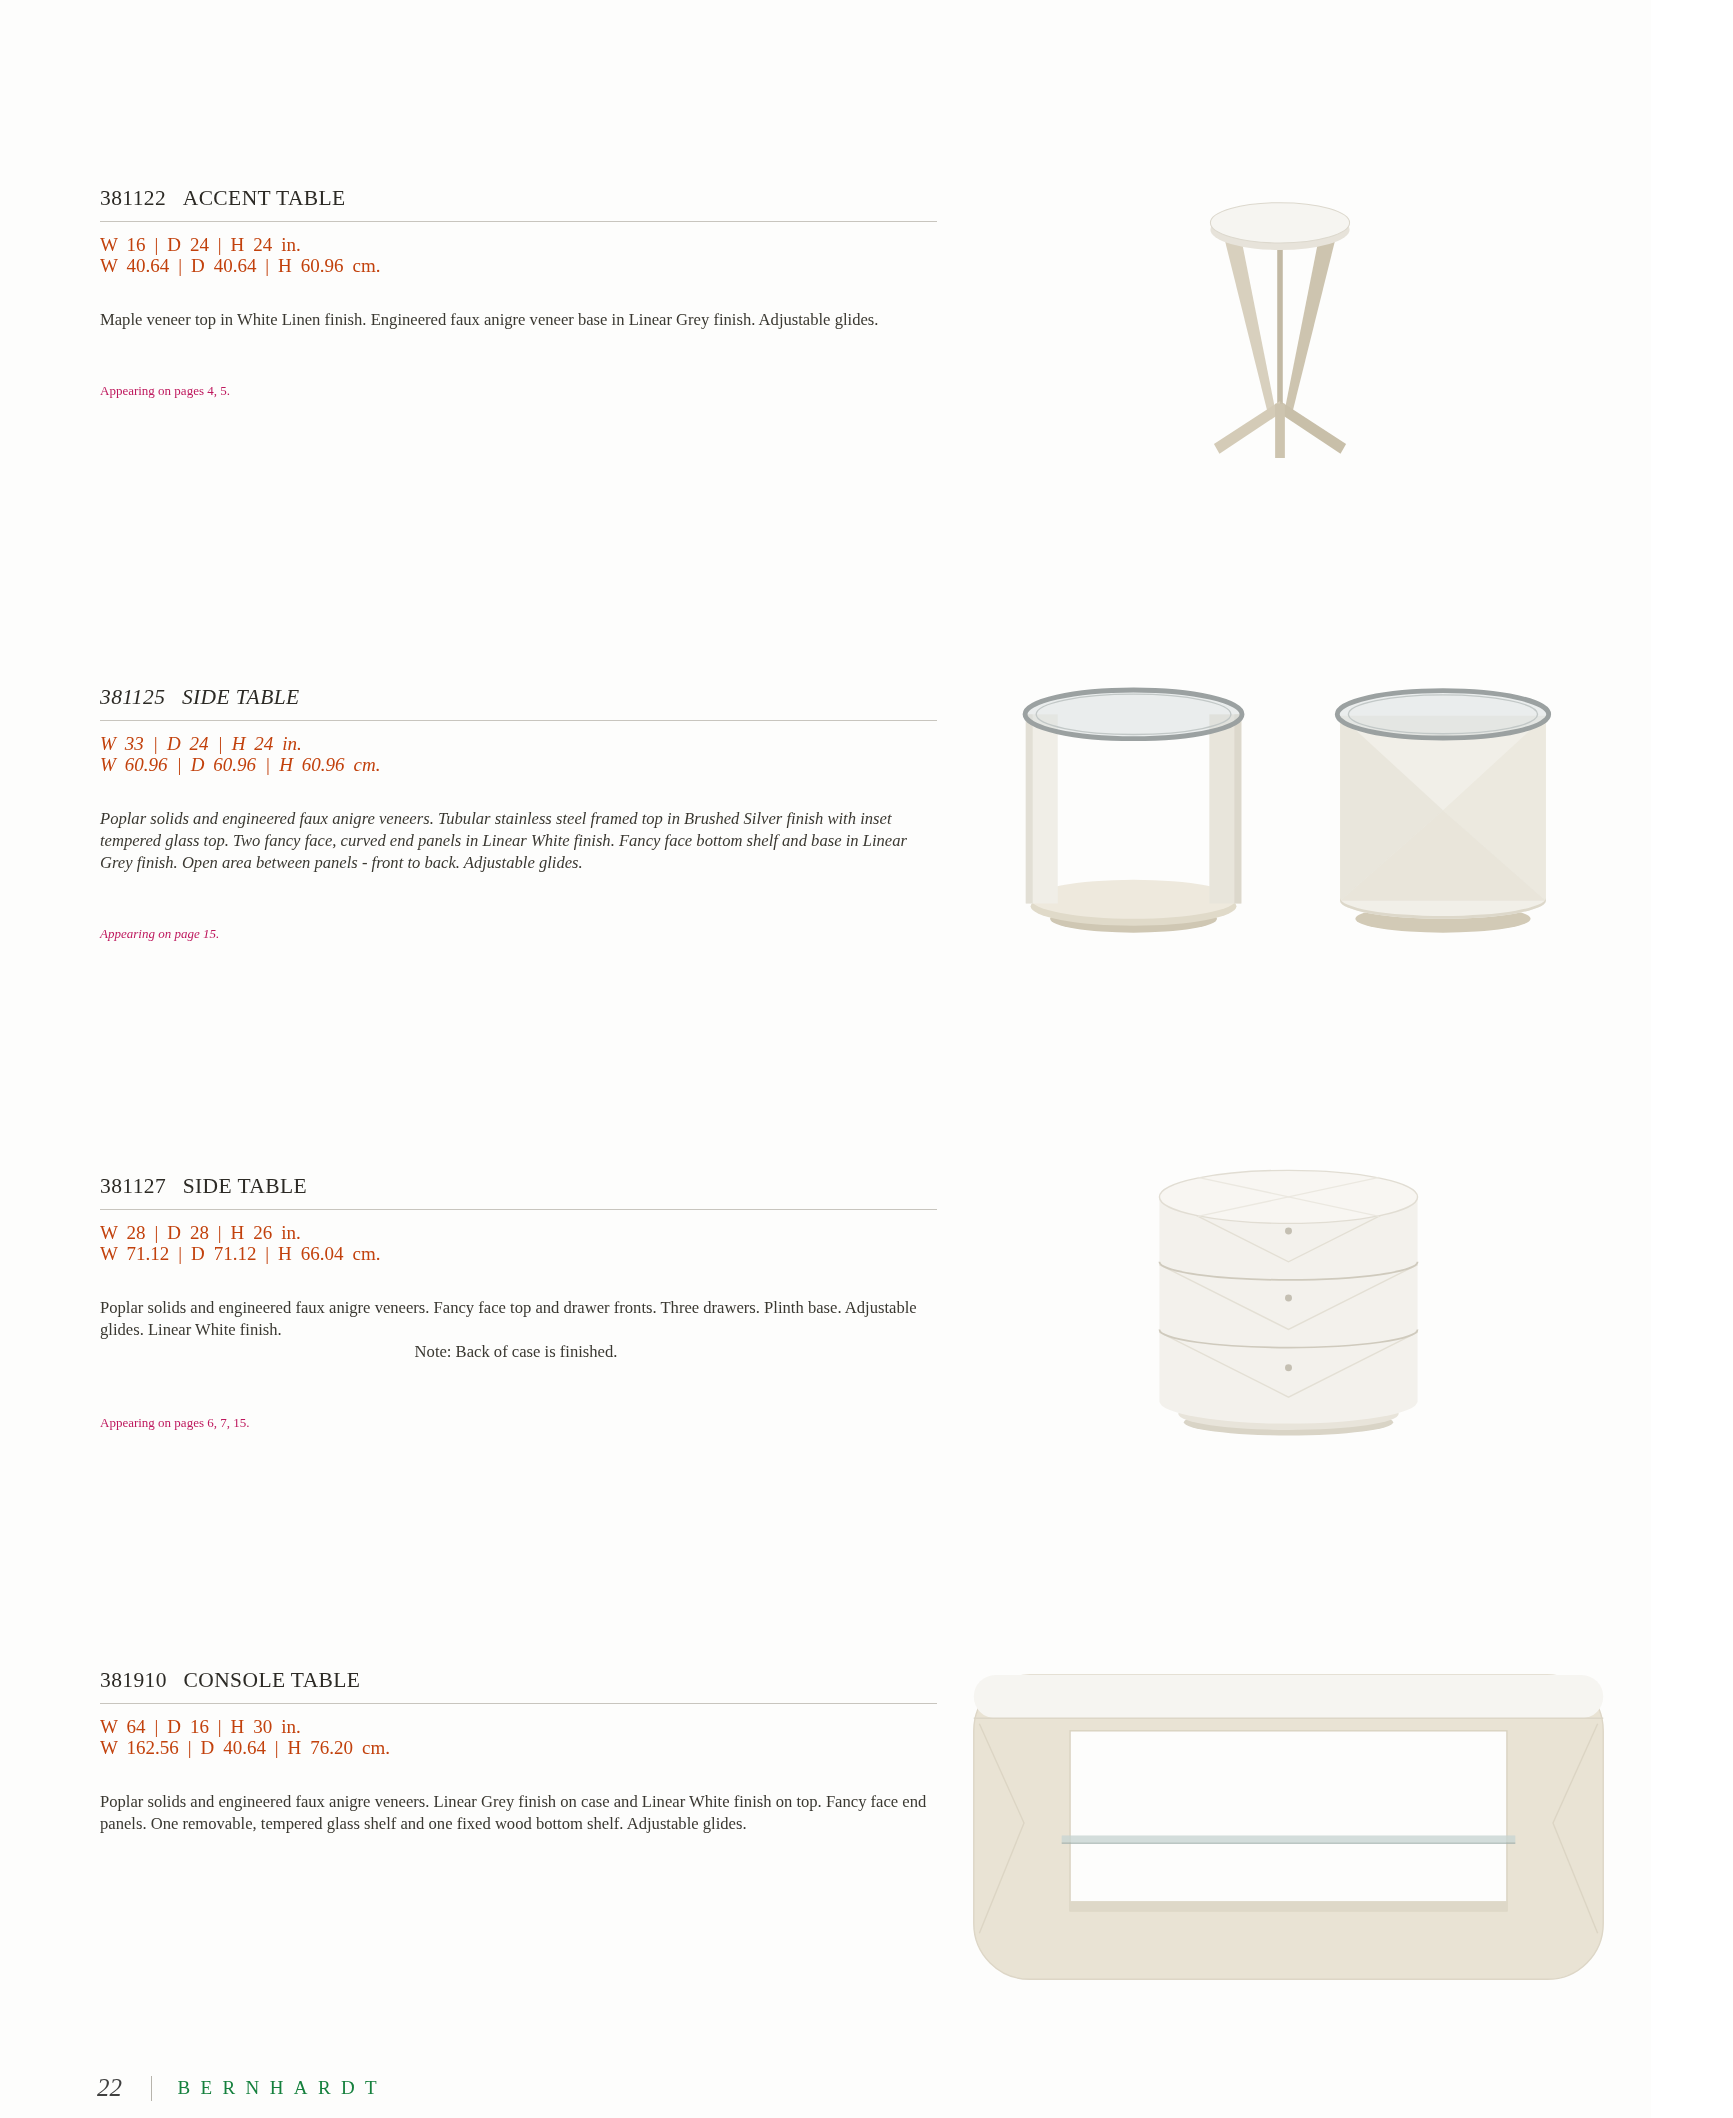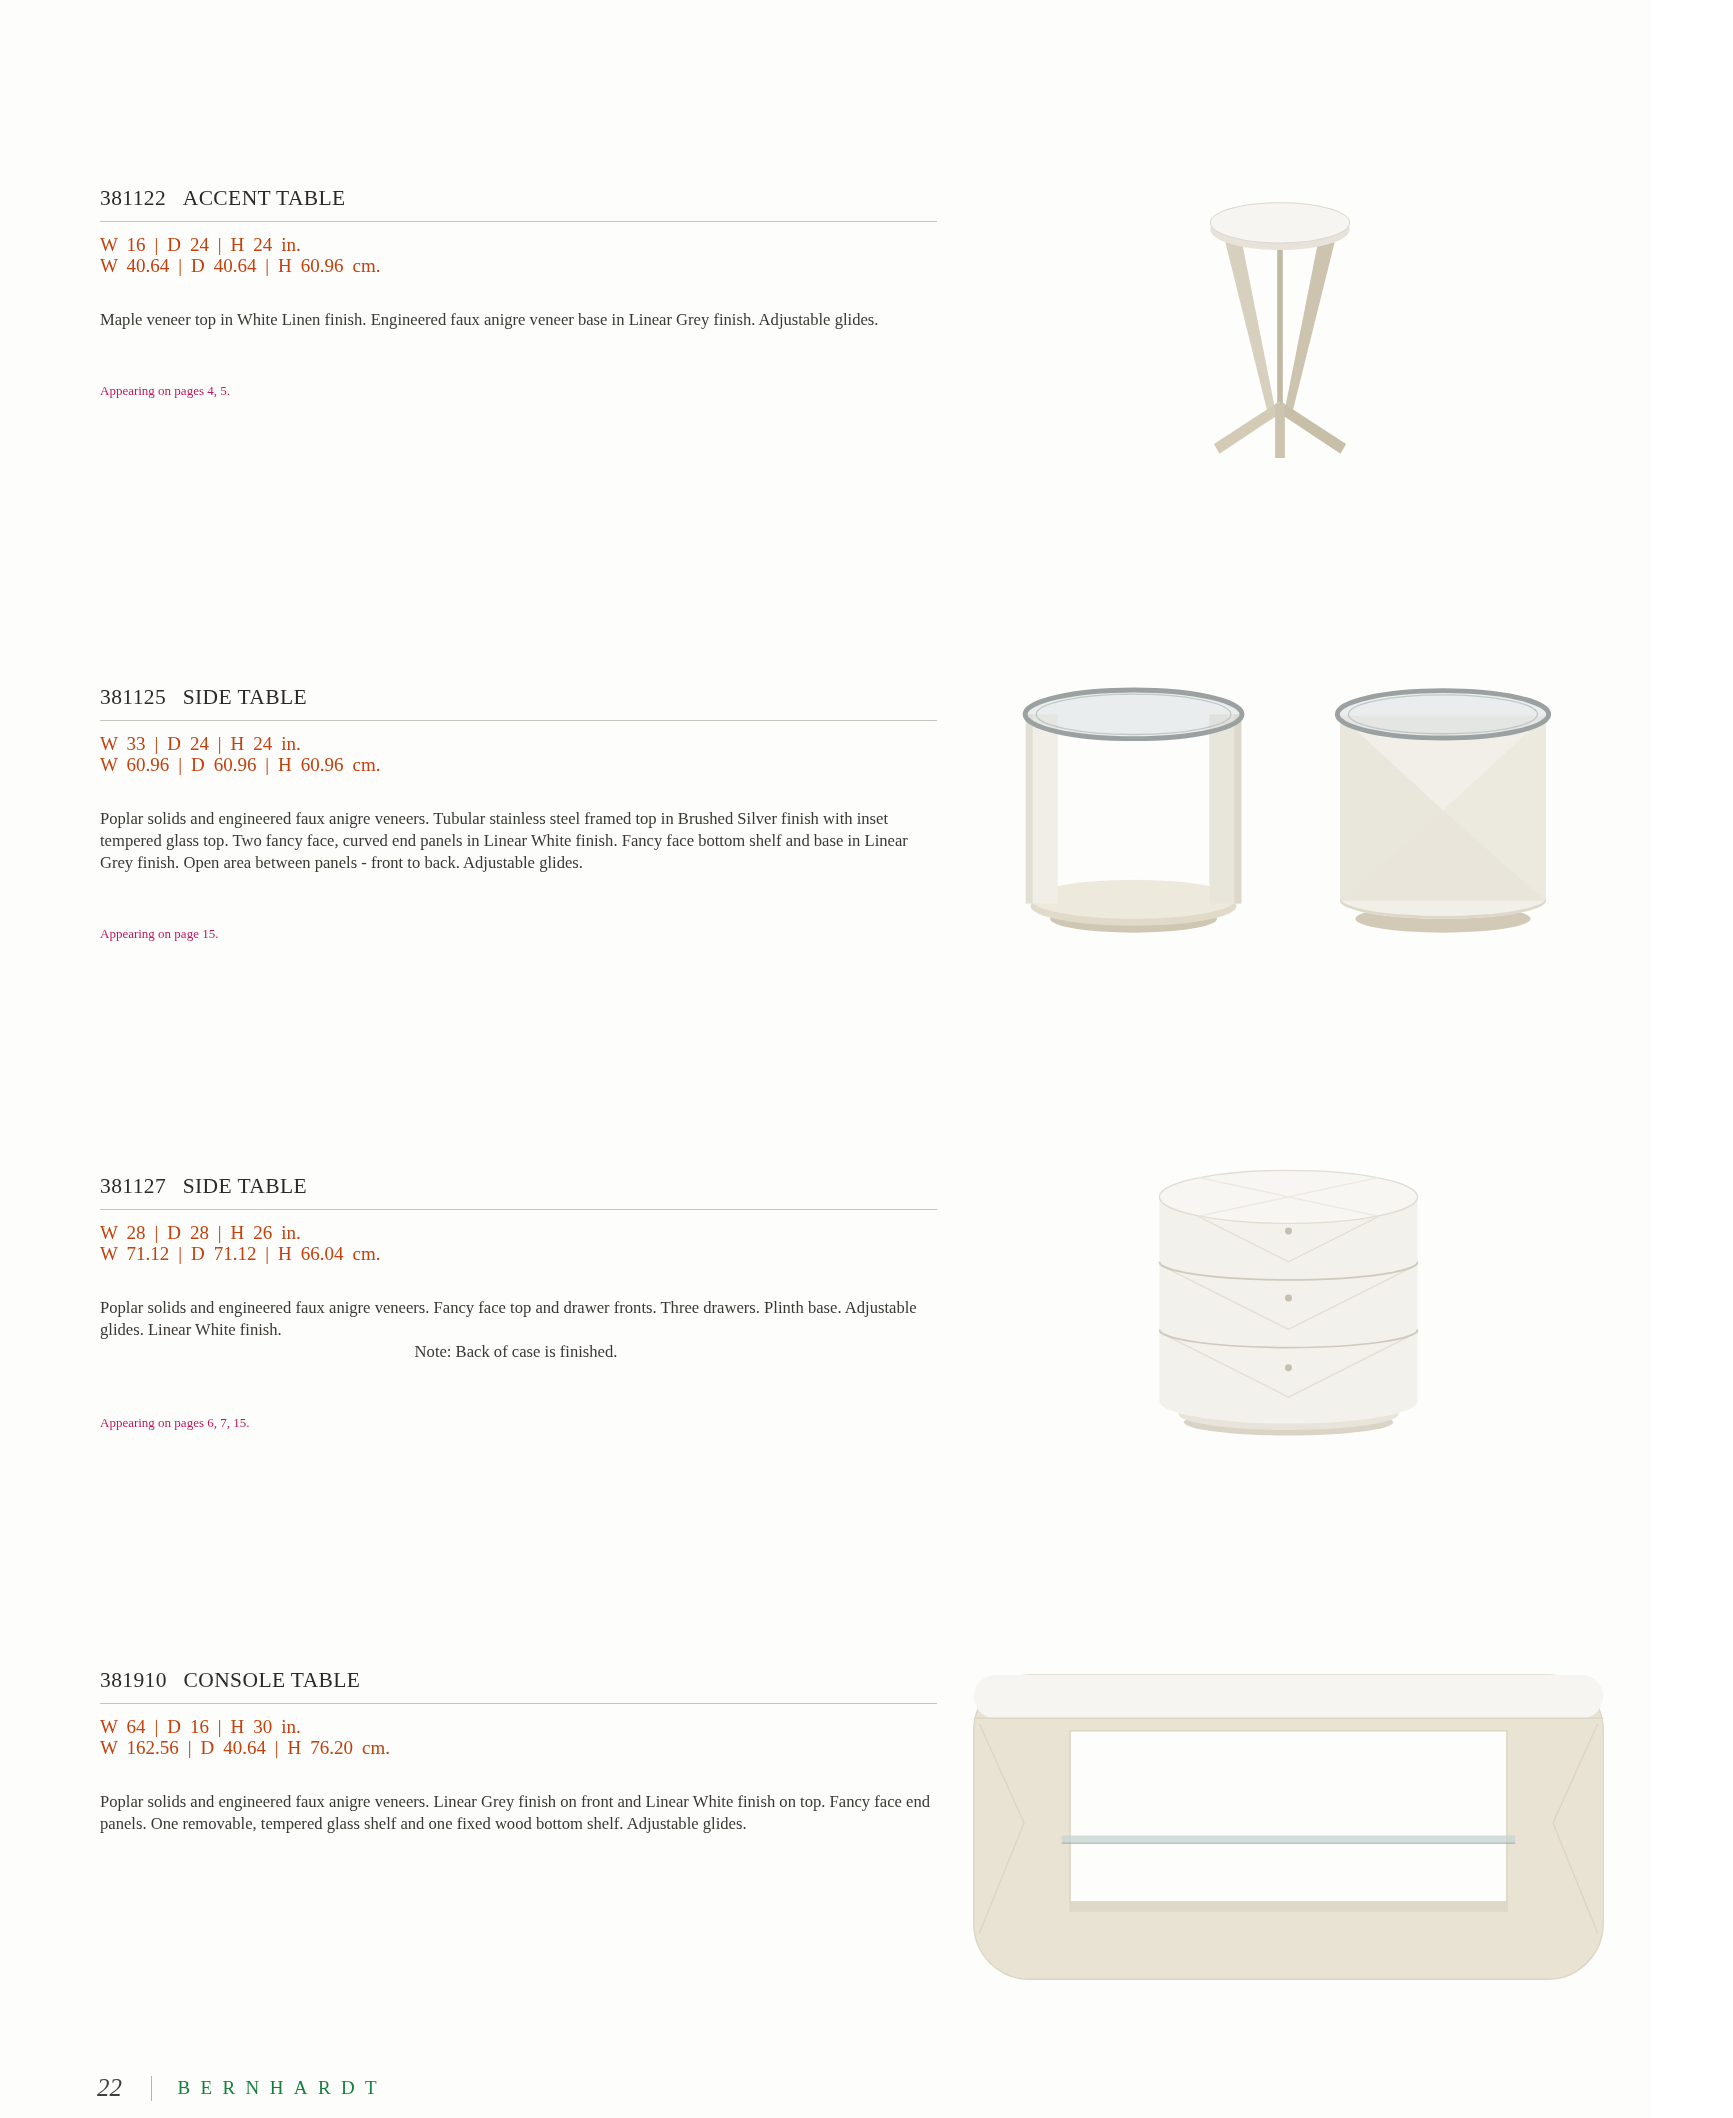--- a/index.html
+++ b/index.html
@@ -17,21 +17,21 @@
   .desc { margin-top:32px; font-size:16.6px; line-height:22px; width:832px; color:#3a3831; }
   .note-line { font-size:16.6px; line-height:22px; color:#3a3831;text-align:center; }
   .appearing { margin-top:52px; font-size:13px; color:#be185d; }
   .product-image { position:absolute; }
   .product-image svg { width:100%; height:100%; display:block; }
   #img-1 { left:1179px; top:195px;  width:202px; height:327px; }
   #img-2 { left:997px; top:674px;  width:586px; height:299px; }
   #img-3 { left:1142px; top:1158px; width:293px; height:301px; }
   #img-4 { left:964px; top:1661px; width:649px; height:342px; }
   #sec-1 { top:186px; }
-  #sec-2 { top:685px; }
+  #sec-2 { top:685px;font-style:italic; }
   #sec-3 { top:1174px; }
   #sec-4 { top:1668px; }
   .footer { position:absolute; left:97px; top:2074px; display:flex; align-items:center; }
   .page-number { font-size:25px; font-style:italic; color:#404040;text-align:right; }
   .footer-divider { width:1.4px; height:25px; background:#b7b4ac; margin:0 25px 0 29px; }
   .brand { font-size:19px; letter-spacing:10.4px; color:#15803d; }
 </style>
 </head>
 <body>
 
@@ -150,21 +150,21 @@
 
   <div class="product-section" id="sec-4">
     <div class="heading">
       <span class="sku">381910</span><span>CONSOLE TABLE</span>
     </div>
     <div class="rule"></div>
     <div class="dims">
       <div>W 64 | D 16 | H 30 in.</div>
       <div>W 162.56 | D 40.64 | H 76.20 cm.</div>
     </div>
-    <div class="desc">Poplar solids and engineered faux anigre veneers. Linear Grey finish on front and Linear White finish on top. Fancy face end panels. One removable, tempered glass shelf and one fixed wood bottom shelf. Adjustable glides.</div>
+    <div class="desc">Poplar solids and engineered faux anigre veneers. Linear Grey finish on case and Linear White finish on top. Fancy face end panels. One removable, tempered glass shelf and one fixed wood bottom shelf. Adjustable glides.</div>
   </div>
 
   <div class="product-image" id="img-4">
     <svg viewBox="0 0 930 490" xmlns="http://www.w3.org/2000/svg">
 
       <rect x="14" y="20" width="902" height="436" rx="80" fill="#e9e3d4" stroke="#ddd6c6" stroke-width="2"></rect>
 
       <rect x="14" y="20" width="902" height="62" rx="31" fill="#f6f5f1"></rect>
       <line x1="14" y1="82" x2="916" y2="82" stroke="#dcd6c7" stroke-width="2"></line>
 

